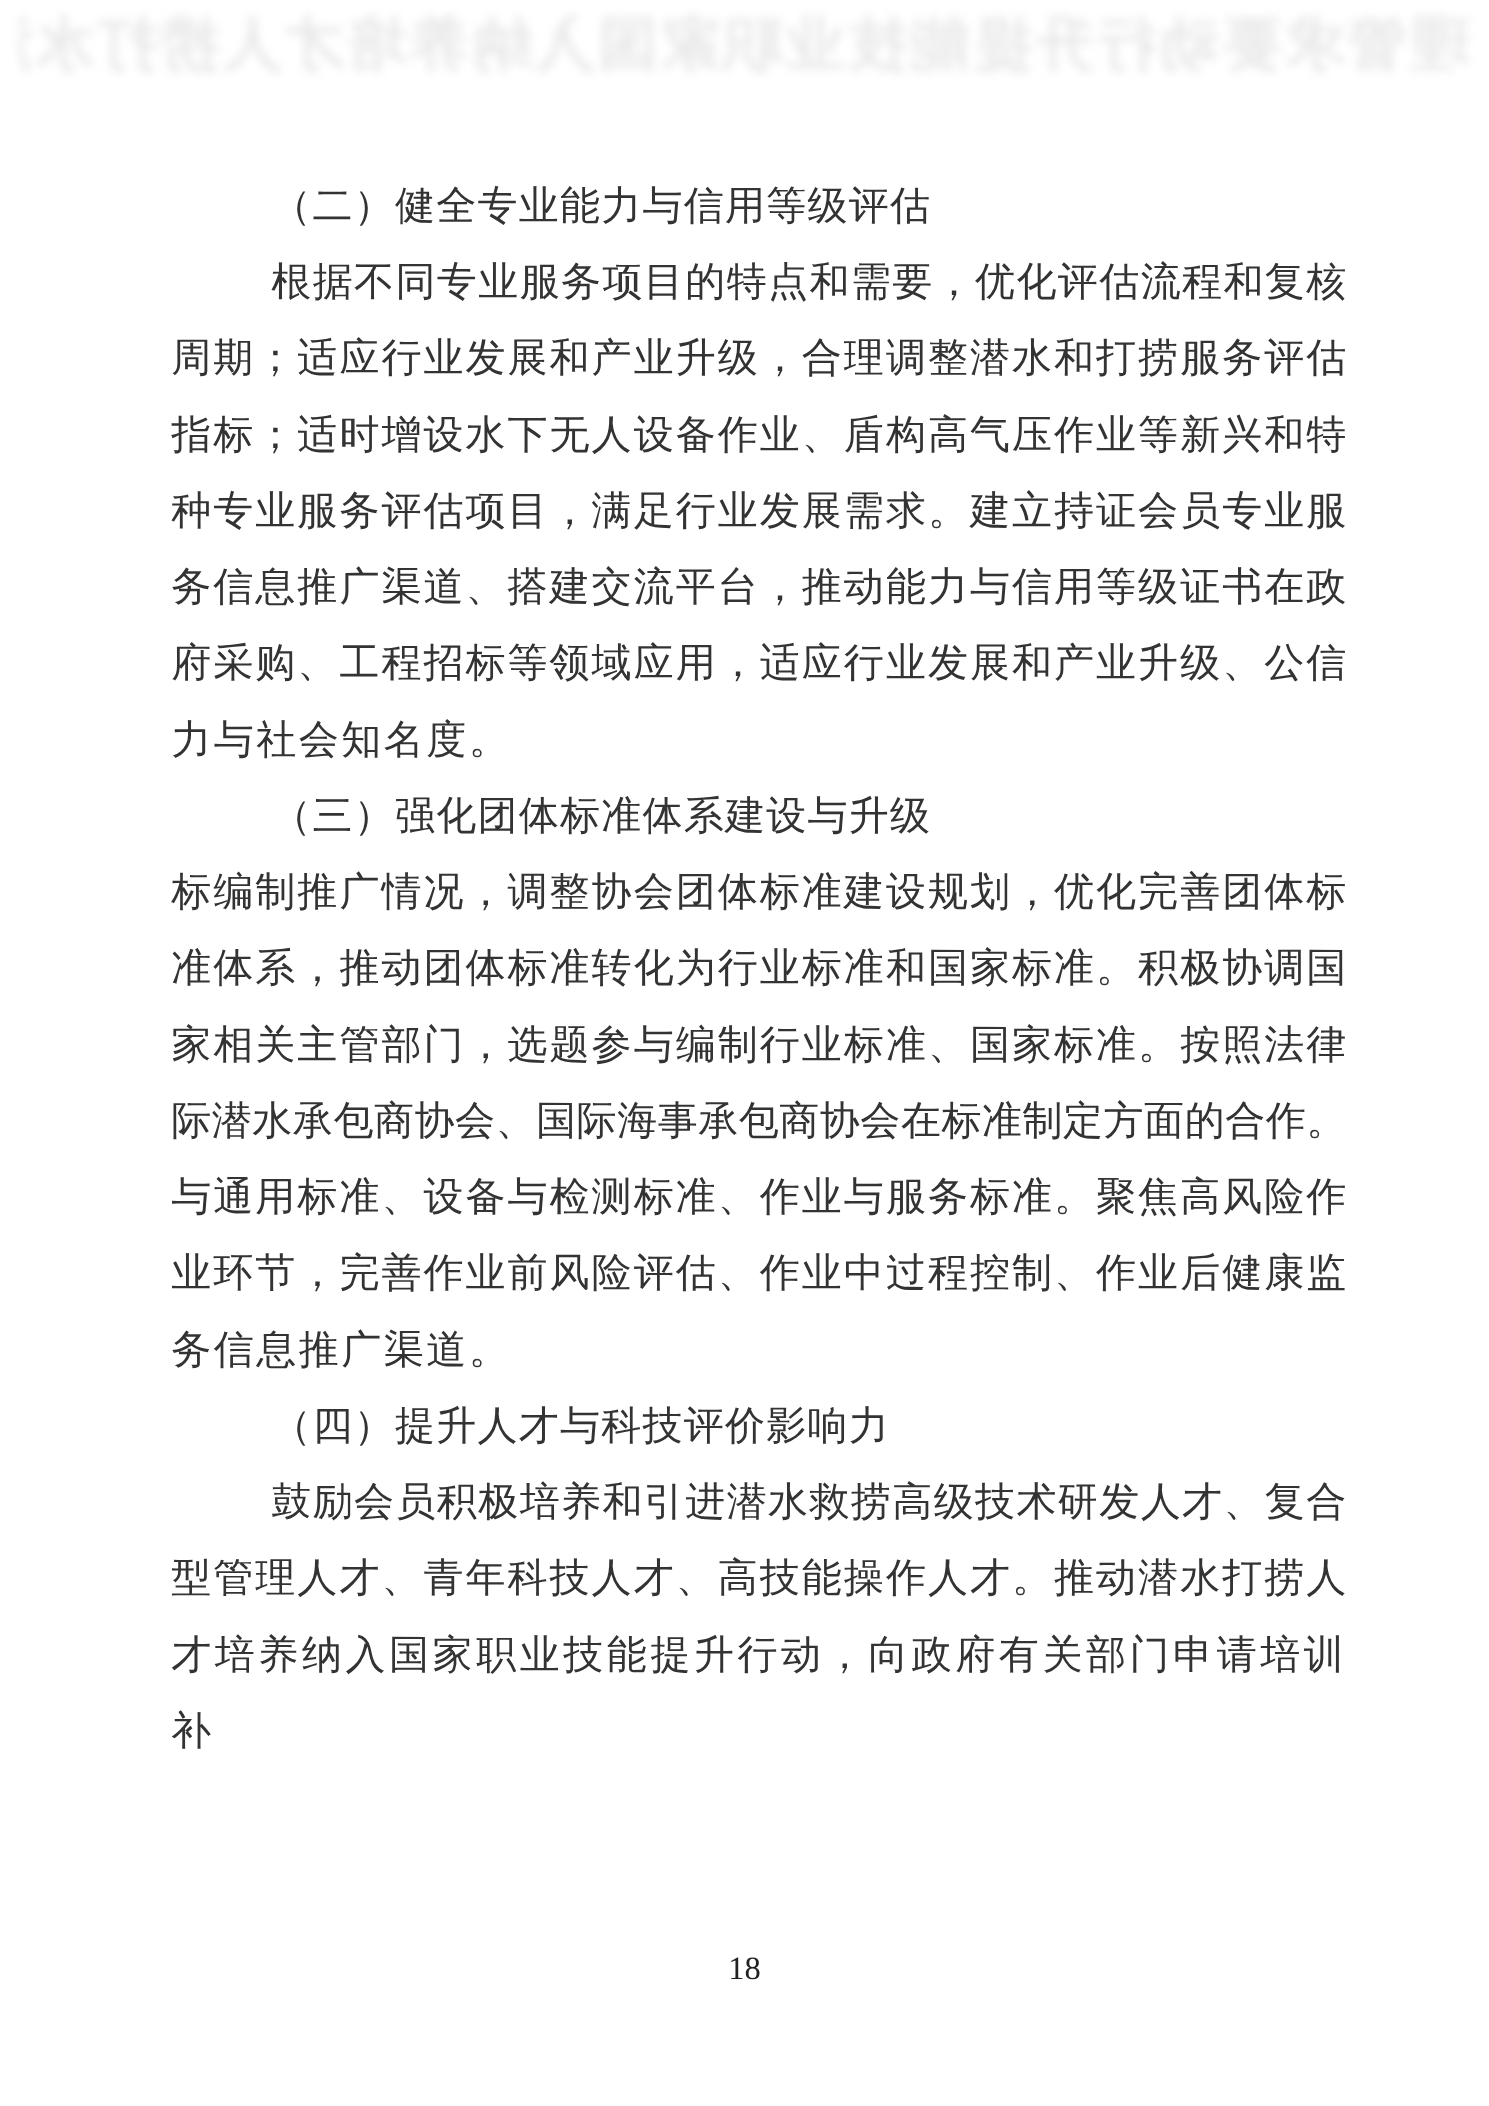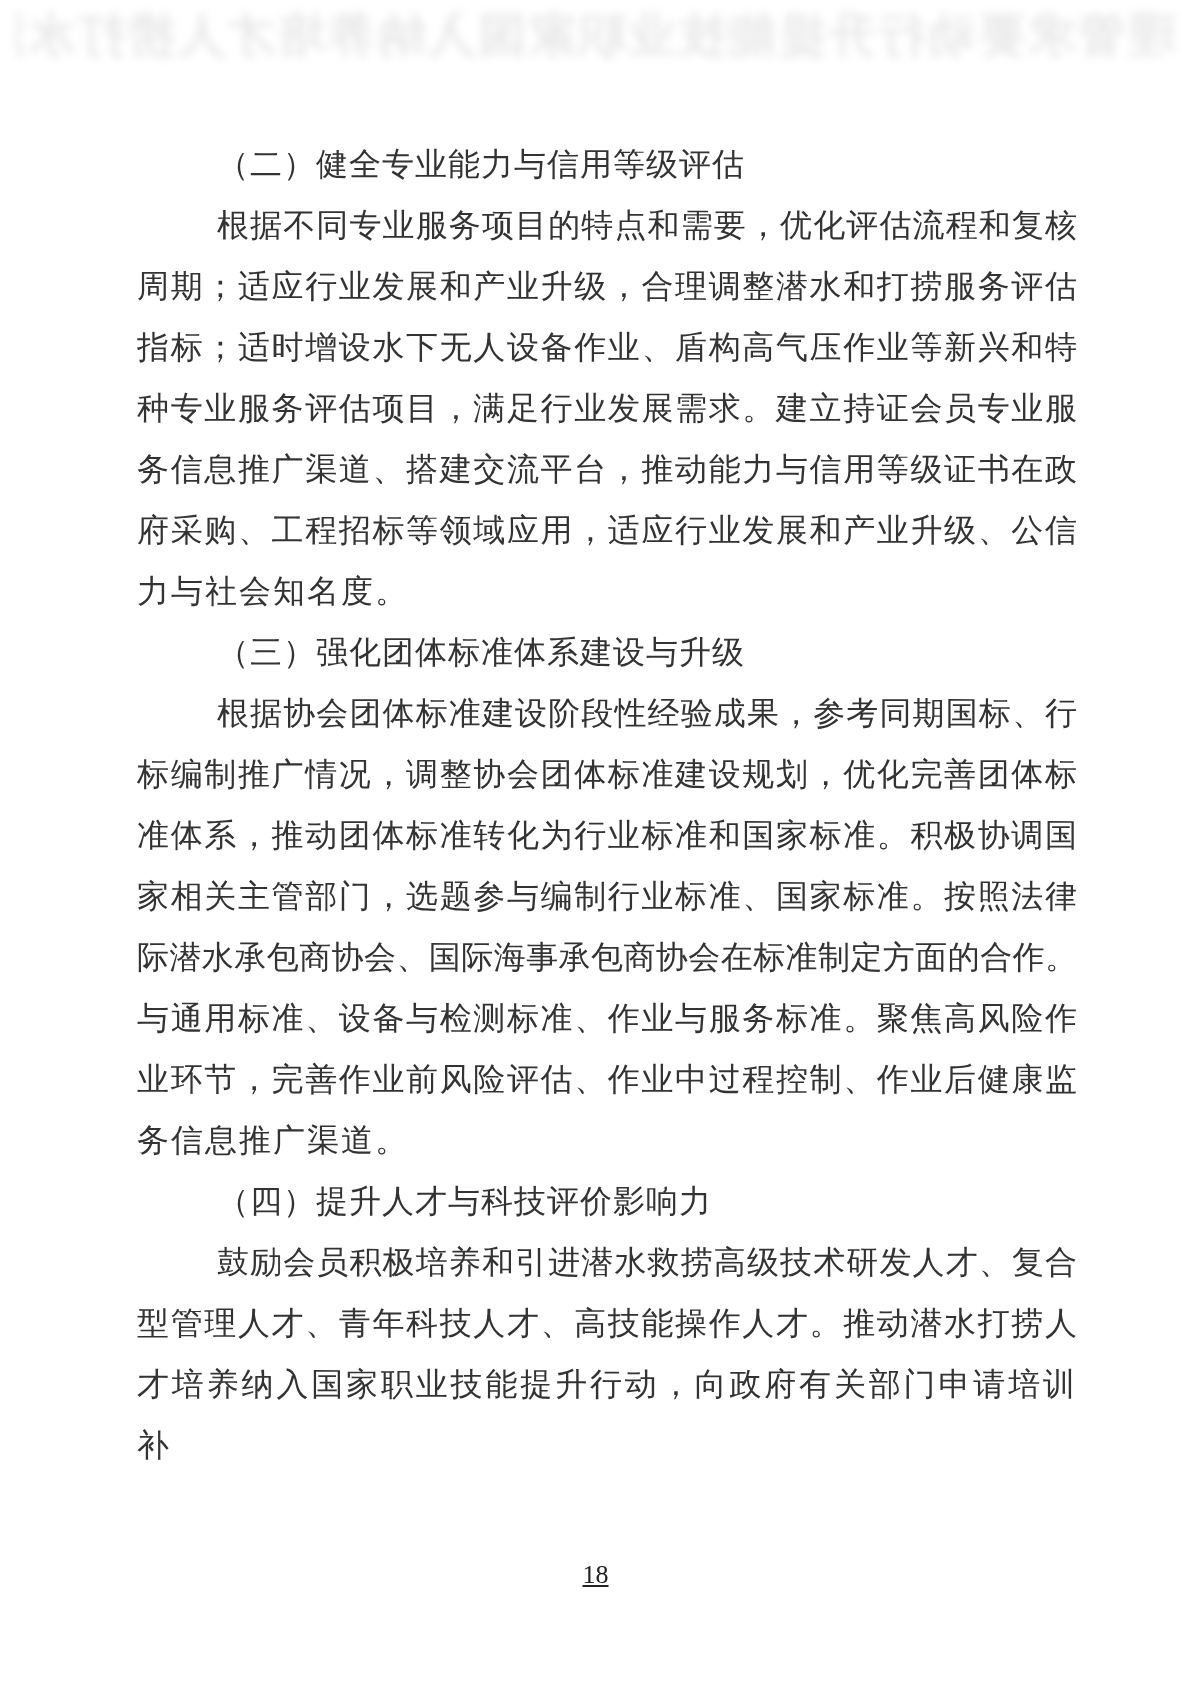--- a/index.html
+++ b/index.html
@@ -67,42 +67,40 @@
     letter-spacing: 2px;
   }
   .page-number {
     position: absolute;
     top: 1560px;
     left: 0;
     width: 100%;
     text-align: center;
     font-size: 26px;
     color: #222222;
-    text-decoration: underline;
   }
 </style>
 </head>
 <body>
 
 <div class="page">
 
   <div class="bleed">理管求要动行升提能技业职家国入纳养培才人捞打水潜动推价评技科与才人升提设建系体准标体团化强估评级等用信与力能业专全健</div>
 
   <div class="content">
 
   <div class="heading">（二）健全专业能力与信用等级评估</div>
       <div class="line indent">根据不同专业服务项目的特点和需要，优化评估流程和复核</div>
       <div class="line">周期；适应行业发展和产业升级，合理调整潜水和打捞服务评估</div>
       <div class="line">指标；适时增设水下无人设备作业、盾构高气压作业等新兴和特</div>
       <div class="line">种专业服务评估项目，满足行业发展需求。建立持证会员专业服</div>
       <div class="line">务信息推广渠道、搭建交流平台，推动能力与信用等级证书在政</div>
       <div class="line">府采购、工程招标等领域应用，适应行业发展和产业升级、公信</div>
       <div class="line last">力与社会知名度。</div>
       <div class="heading">（三）强化团体标准体系建设与升级</div>
-      <div class="line indent">根据协会团体标准建设阶段性经验成果，参考同期国标、行</div>
       <div class="line">标编制推广情况，调整协会团体标准建设规划，优化完善团体标</div>
       <div class="line">准体系，推动团体标准转化为行业标准和国家标准。积极协调国</div>
       <div class="line">家相关主管部门，选题参与编制行业标准、国家标准。按照法律</div>
       <div class="line">际潜水承包商协会、国际海事承包商协会在标准制定方面的合作。</div>
       <div class="line">与通用标准、设备与检测标准、作业与服务标准。聚焦高风险作</div>
       <div class="line">业环节，完善作业前风险评估、作业中过程控制、作业后健康监</div>
       <div class="line last">务信息推广渠道。</div>
       <div class="heading">（四）提升人才与科技评价影响力</div>
       <div class="line indent">鼓励会员积极培养和引进潜水救捞高级技术研发人才、复合</div>
       <div class="line">型管理人才、青年科技人才、高技能操作人才。推动潜水打捞人</div>

